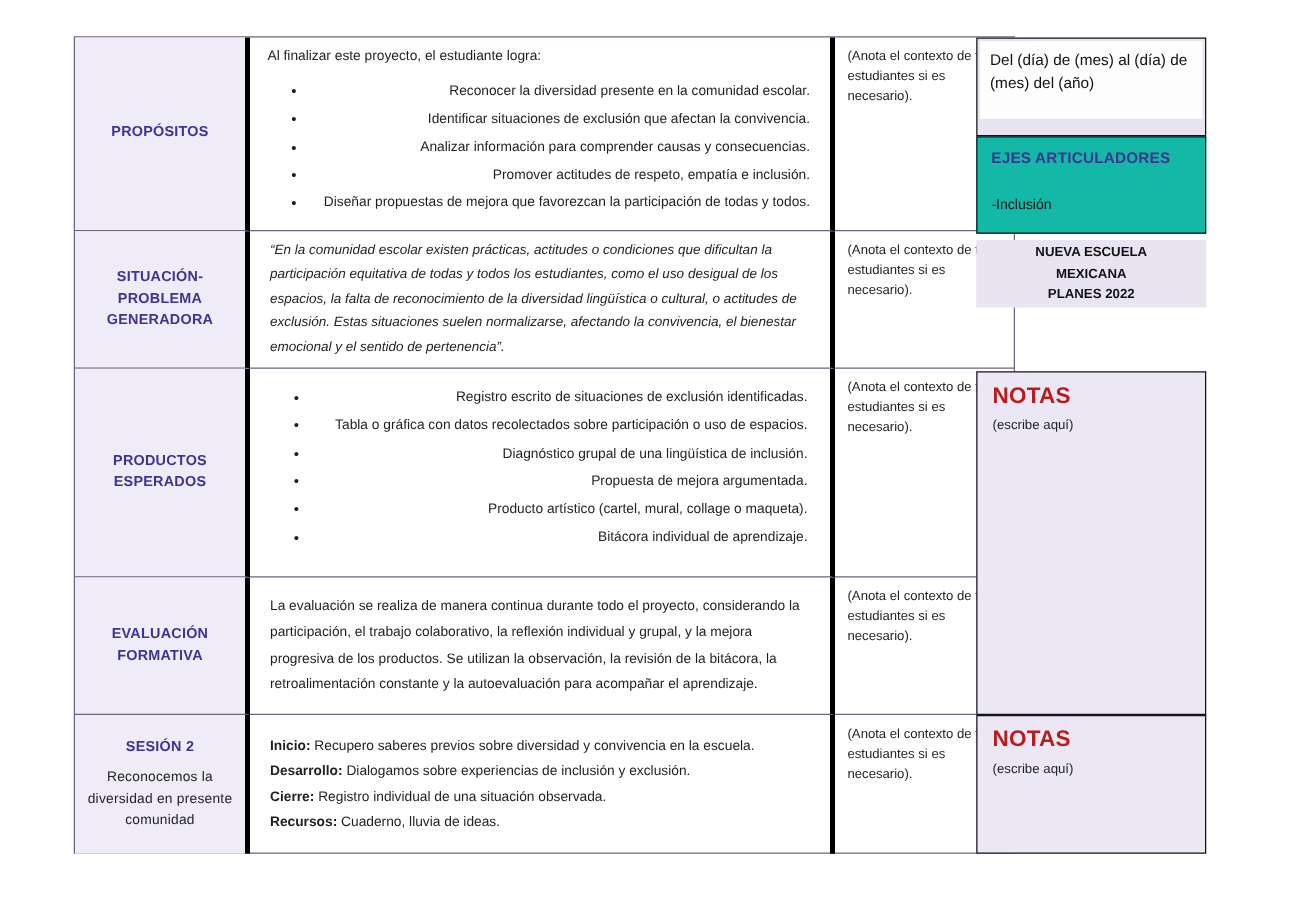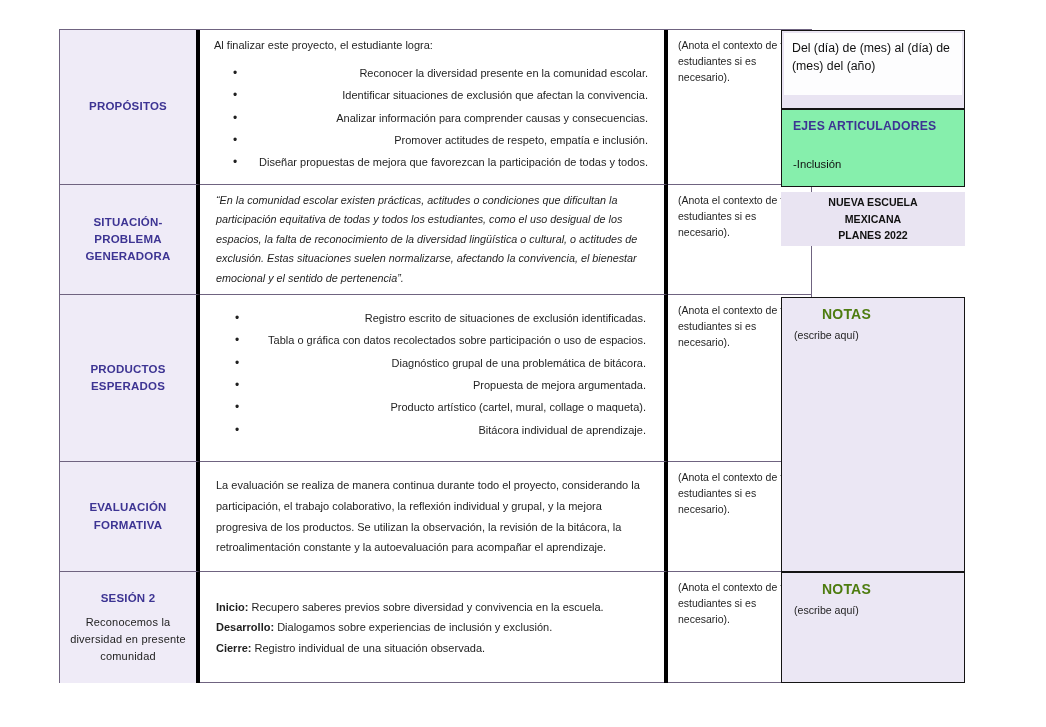--- a/index.html
+++ b/index.html
@@ -46,32 +46,32 @@
 
   .context-cell { padding:8px 12px 0 10px; font-size:10.5px; line-height:1.5; }
 
   
   .sidebox { position:absolute; left:722px; width:184px; }
   .bordered { border:1.5px solid #141414; }
 
   .box-date { top:1px; height:79px; background:#e9e4f2; padding:2px; }
   .date-field { background:#fdfdfe; width:100%; height:62px; padding:6px 8px; font-size:12.3px; line-height:1.5; color:#111; }
 
-  .box-ejes { top:80px; height:78px; background:#86efac; padding:9px 11px; }
+  .box-ejes { top:80px; height:78px; background:#14b8a6; padding:9px 11px; }
   .ejes-title { color:#3d3493; font-weight:bold; font-size:12.2px; letter-spacing:.2px; }
   .ejes-item  { margin-top:25px; font-size:11.3px; color:#111; }
 
   .box-nem { top:163px; height:54px; background:#e9e4f2;
     display:flex; align-items:center; justify-content:center; text-align:center;
     font-weight:bold; font-size:10.6px; line-height:1.6; color:#111; padding:0 24px; }
 
   .box-notas { background:#ebe7f4; padding:8px 12px; }
   .box-notas-1 { top:268px; height:275px; }
   .box-notas-2 { top:543px; height:111px; }
-  .notas-title { color:#4d7c0f; font-weight:bold; font-size:14px; letter-spacing:.2px;margin-left:28px; }
+  .notas-title { color:#b91c1c; font-weight:bold; font-size:18px; letter-spacing:.2px; }
   .notas-ph { font-size:10.6px; margin-top:7px; color:#1f1f1f; }
 </style>
 </head>
 <body>
 
 <div class="sheet">
 
   <div class="main-table">
 
     <div class="cell c1 hcell">
@@ -101,21 +101,21 @@
       <span>(Anota el contexto de tus estudiantes si es necesario).</span>
     </div>
 
     <div class="cell c1 hcell">
       <span>PRODUCTOS ESPERADOS</span>
     </div>
     <div class="cell c2 content content-center">
       <ul class="blist">
           <li>Registro escrito de situaciones de exclusión identificadas.</li>
           <li>Tabla o gráfica con datos recolectados sobre participación o uso de espacios.</li>
-          <li>Diagnóstico grupal de una problemática de bitácora.</li>
+          <li>Diagnóstico grupal de una lingüística de inclusión.</li>
           <li>Propuesta de mejora argumentada.</li>
           <li>Producto artístico (cartel, mural, collage o maqueta).</li>
           <li>Bitácora individual de aprendizaje.</li>
         </ul>
     </div>
     <div class="cell c3 context-cell">
       <span>(Anota el contexto de tus estudiantes si es necesario).</span>
     </div>
 
     <div class="cell c1 hcell">
@@ -129,20 +129,21 @@
     </div>
 
     <div class="cell c1 r5 hcell">
       <span>SESIÓN 2</span>
       <span class="subtitle">Reconocemos la diversidad en presente comunidad</span>
     </div>
     <div class="cell c2 r5 content content-center sess">
       <p><b>Inicio:</b><span> Recupero saberes previos sobre diversidad y convivencia en la escuela.</span></p>
       <p><b>Desarrollo:</b><span> Dialogamos sobre experiencias de inclusión y exclusión.</span></p>
       <p><b>Cierre:</b><span> Registro individual de una situación observada.</span></p>
+      <p><b>Recursos:</b><span> Cuaderno, lluvia de ideas.</span></p>
     </div>
     <div class="cell c3 r5 context-cell">
       <span>(Anota el contexto de tus estudiantes si es necesario).</span>
     </div>
   </div>
 
   <div class="sidebox bordered box-date">
     <div class="date-field">Del  (día) de (mes) al (día) de (mes) del (año)</div>
   </div>
 

